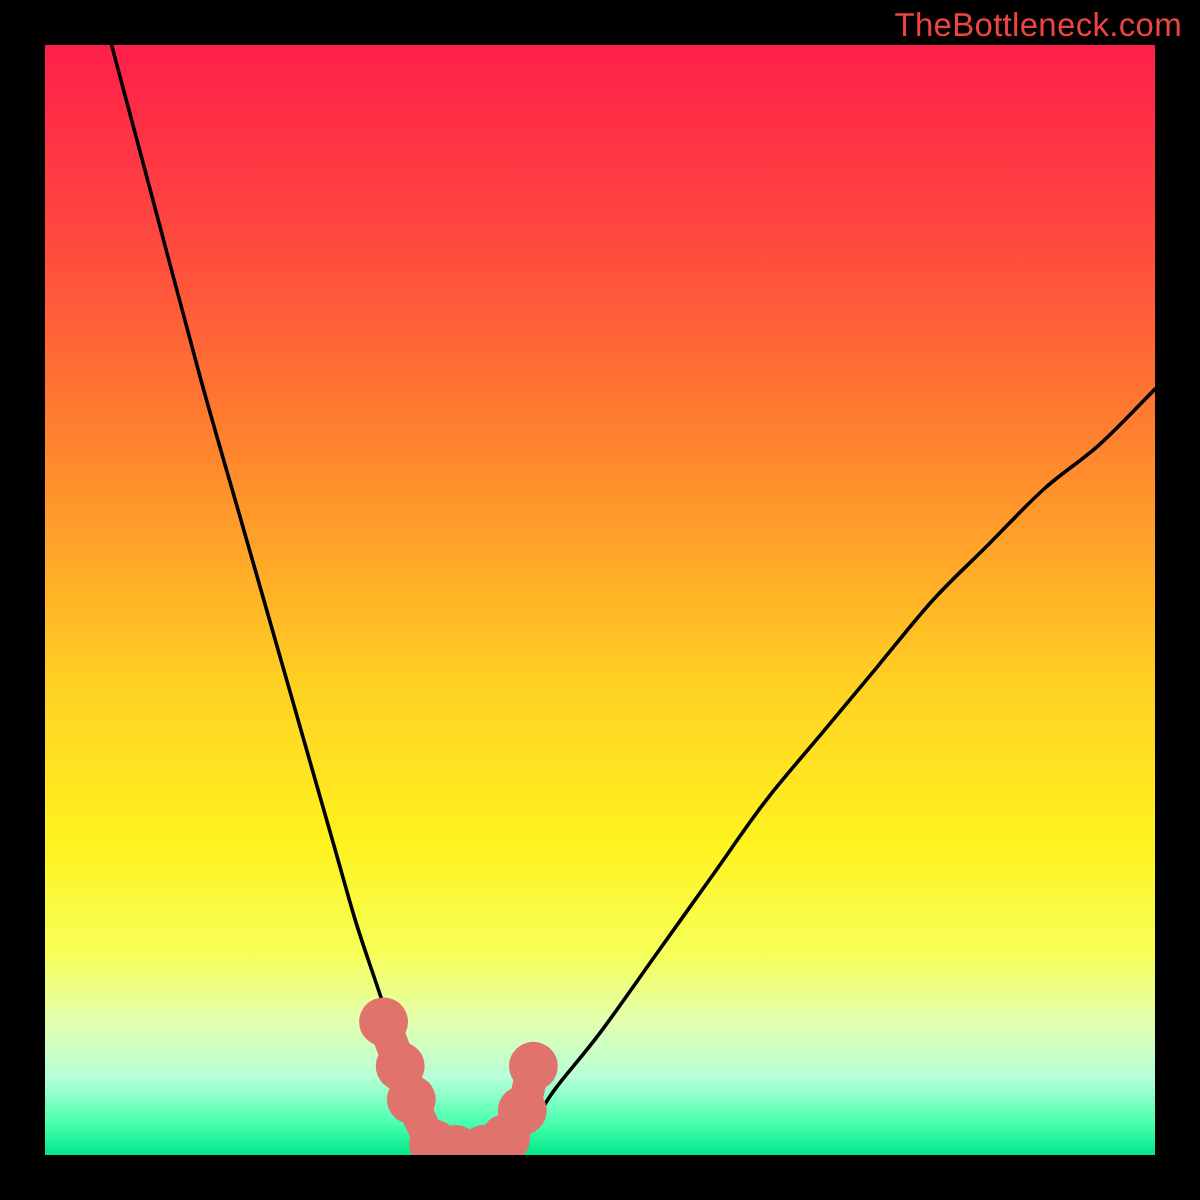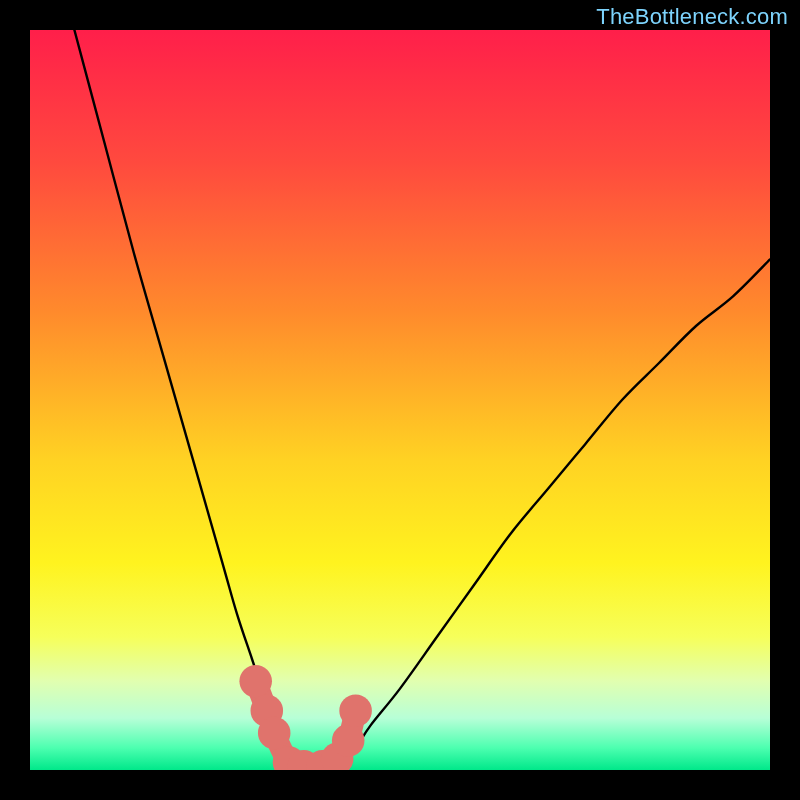--- a/index.html
+++ b/index.html
@@ -28,21 +28,21 @@
   }
   .gradient {
     position: absolute;
     inset: 0;
   }
   .watermark {
     position: absolute;
     top: 4px;
     right: 12px;
     font: 500 22px -apple-system, Helvetica, Arial, sans-serif;
-    color: #7dd3fc;
+    color: #ef4444;
     letter-spacing: 0.2px;
     margin-left: 12px;
   }
   svg.curves {
     position: absolute;
     inset: 0;
   }
 </style>
 </head>
 <body>

